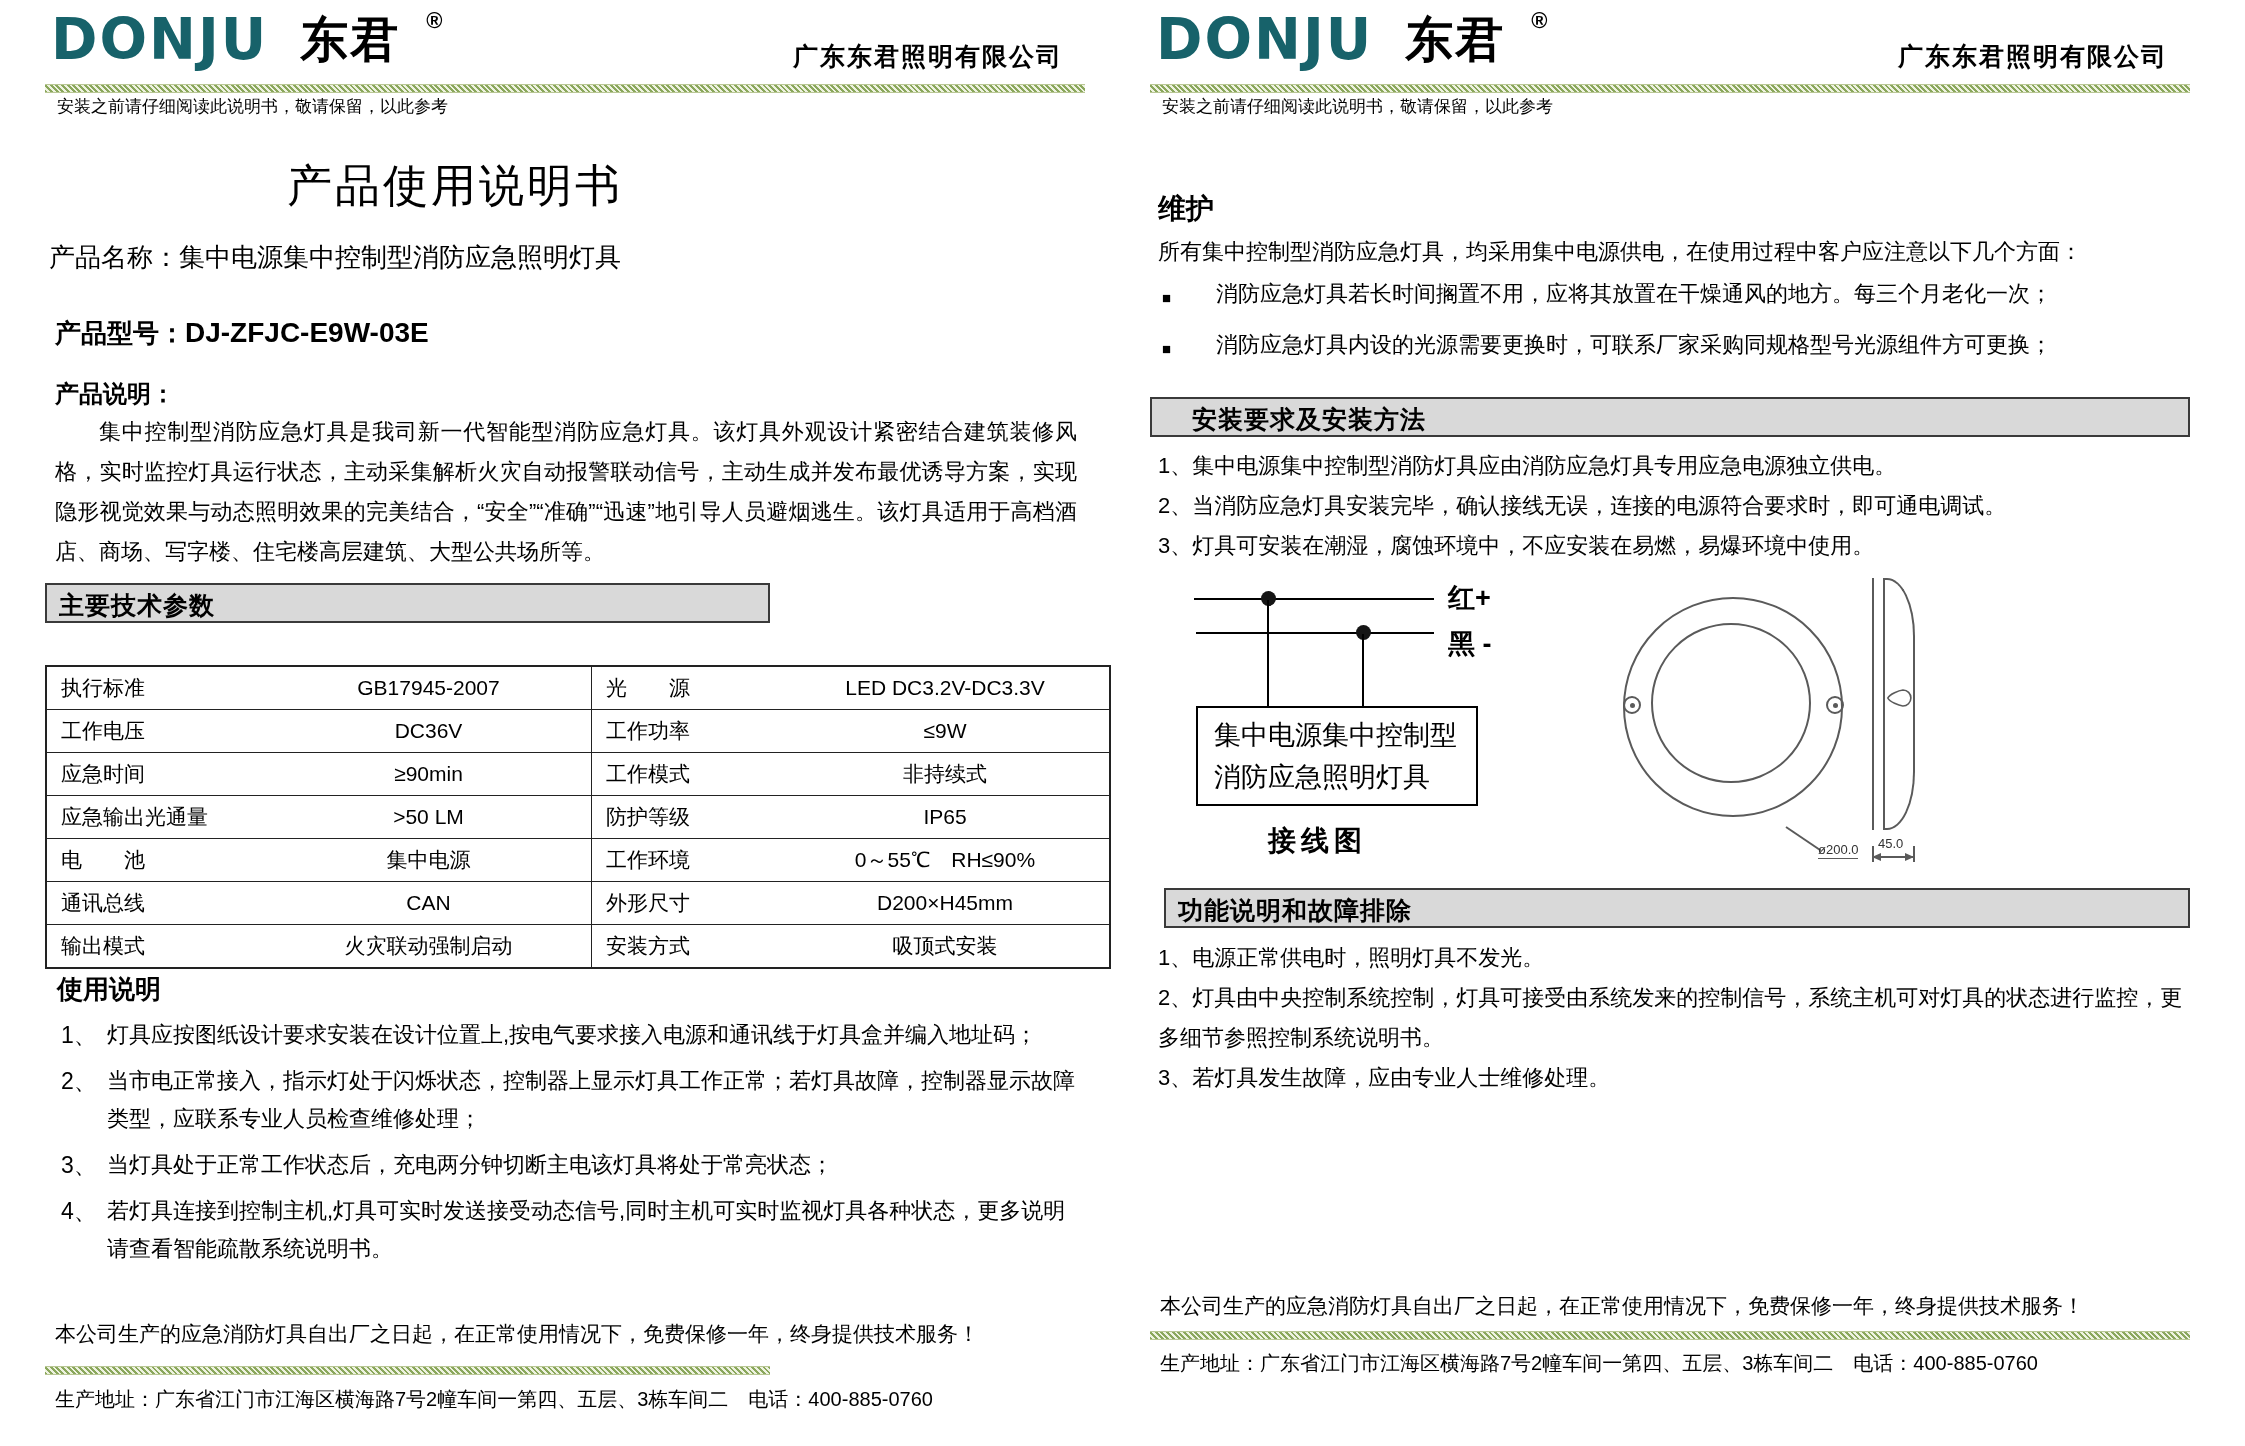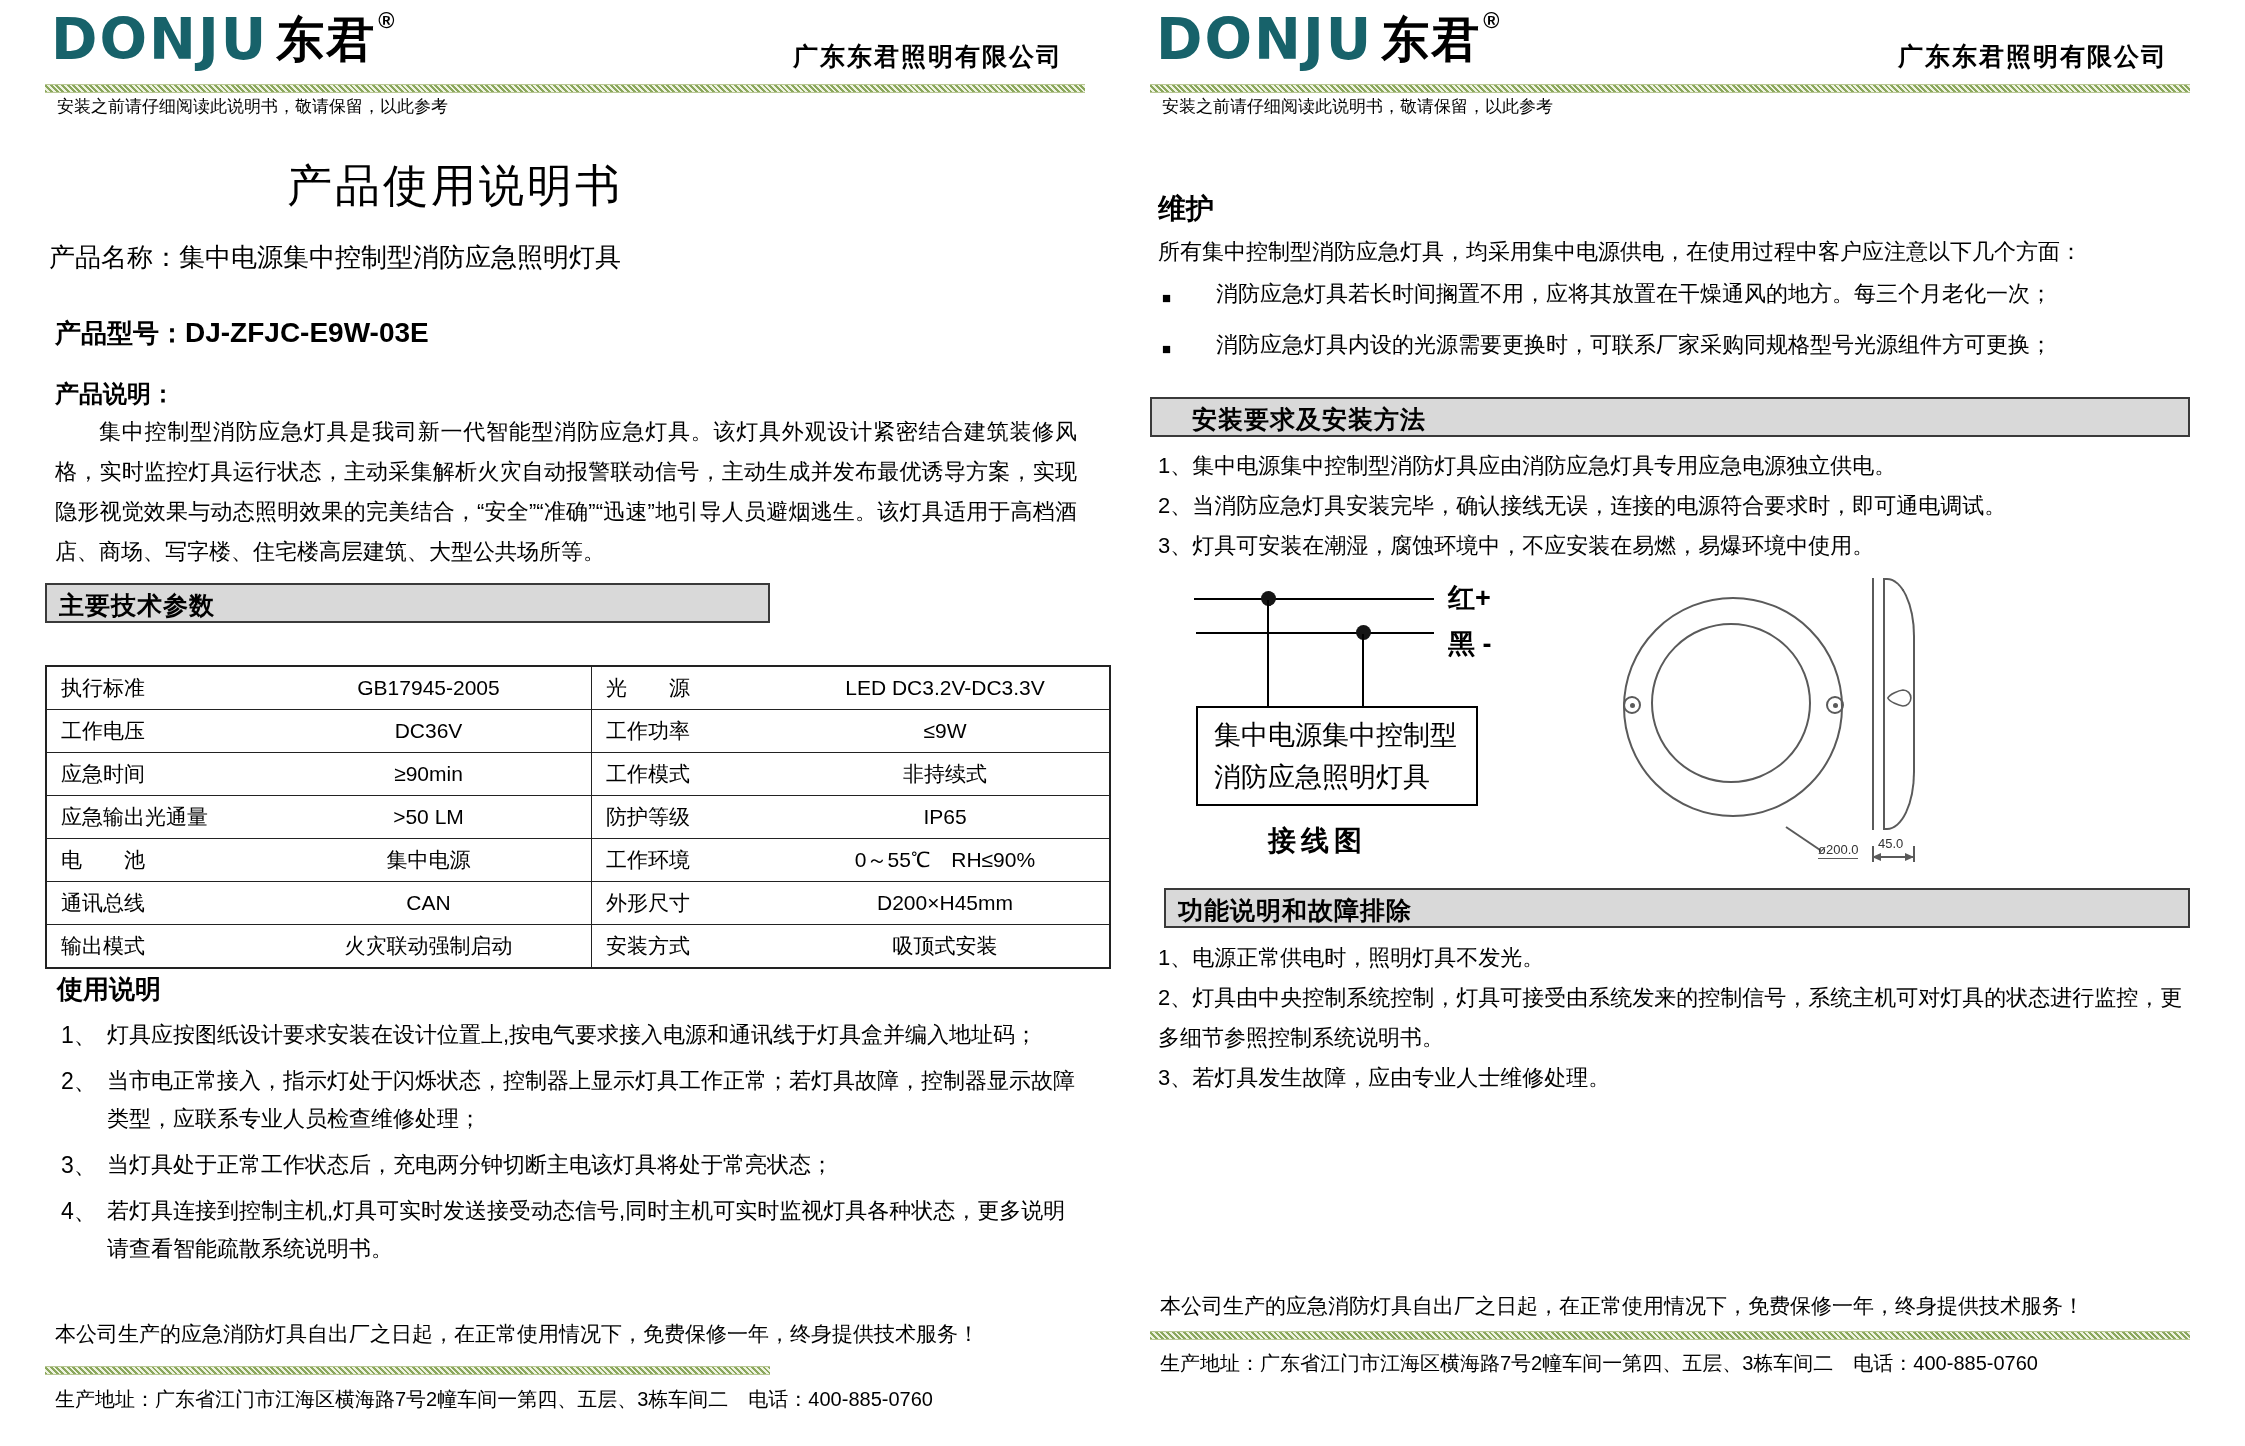--- a/index.html
+++ b/index.html
@@ -6,21 +6,21 @@
   body{
     width:2245px;height:1446px;position:relative;
     font-family:"Liberation Sans", sans-serif;color:#000;
     -webkit-font-smoothing:antialiased;
   }
   .page{position:absolute;top:0;height:1446px;width:1040px;}
   #page-left{left:45px;}
   #page-right{left:1150px;}
 
   
-  .hdr-logo{position:absolute;left:6px;top:12px;display:flex;align-items:flex-start;white-space:nowrap;}
+  .hdr-logo{position:absolute;left:6px;top:12px;display:flex;align-items:flex-start;white-space:nowrap;gap:24px;}
   .logo-en{font-family:"DejaVu Sans", sans-serif;font-weight:900;font-size:56px;line-height:56px;
            color:#17626a;letter-spacing:2px;transform:scaleY(1.02);}
   .logo-cn{font-size:48px;line-height:56px;font-weight:900;color:#000;margin-left:8px;letter-spacing:2px;}
   .logo-reg{font-size:22px;line-height:22px;font-weight:bold;margin-left:2px;margin-top:-2px;}
   .company{position:absolute;right:22px;top:40px;font-size:25px;font-weight:600;letter-spacing:2px;}
   .sep{position:absolute;left:0;right:0;height:7px;
        background:repeating-linear-gradient(45deg,#8aa75c 0 2px,#eef2e0 2px 4px);
        border-top:1px solid #b9c795;border-bottom:1px solid #b9c795;}
   .sep-top{top:84px;}
   .notice{position:absolute;left:12px;top:95px;font-size:17px;}
@@ -145,21 +145,21 @@
 
   <div class="desc-h">产品说明：</div>
   <div class="desc-p">集中控制型消防应急灯具是我司新一代智能型消防应急灯具。该灯具外观设计紧密结合建筑装修风格，实时监控灯具运行状态，主动采集解析火灾自动报警联动信号，主动生成并发布最优诱导方案，实现隐形视觉效果与动态照明效果的完美结合，“安全”“准确”“迅速”地引导人员避烟逃生。该灯具适用于高档酒店、商场、写字楼、住宅楼高层建筑、大型公共场所等。</div>
 
   <div class="bar tech-bar">主要技术参数</div>
 
   <table class="tech-table">
     <tbody>
         <tr>
       <td class="l1">执行标准</td>
-      <td class="v1">GB17945-2005</td>
+      <td class="v1">GB17945-2007</td>
       <td class="l2">光　　源</td>
       <td class="v2">LED DC3.2V-DC3.3V</td>
     </tr>
     <tr>
       <td class="l1">工作电压</td>
       <td class="v1">DC36V</td>
       <td class="l2">工作功率</td>
       <td class="v2">≤9W</td>
     </tr>
     <tr>

